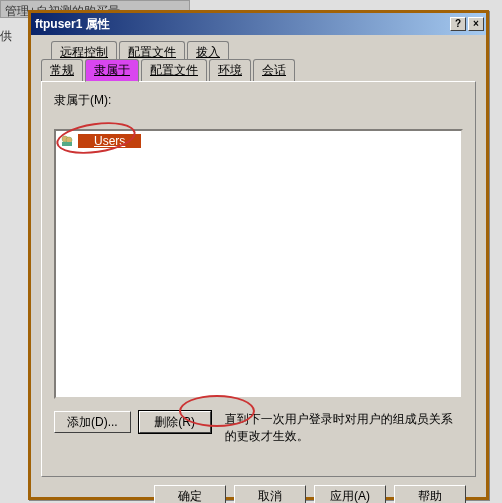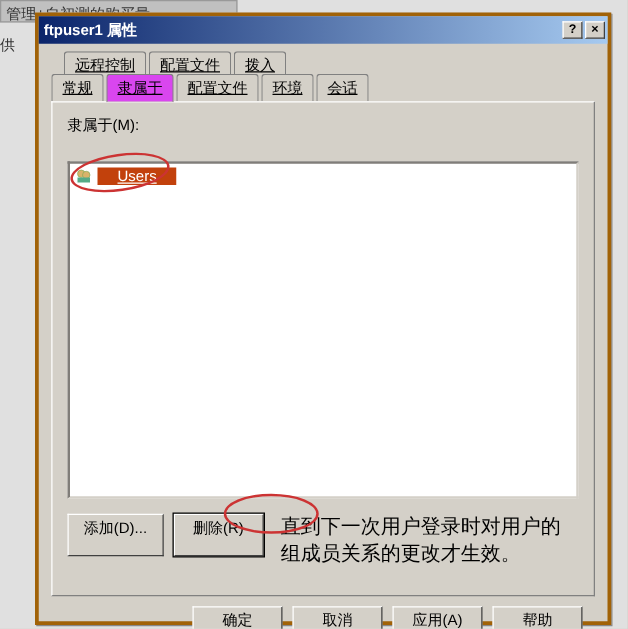--- a/index.html
+++ b/index.html
@@ -19,23 +19,23 @@
   .tab { border: 1px solid #808080; border-bottom: none; background: #d4d0c8; padding: 2px 8px; margin-right: 2px; border-top-left-radius: 3px; border-top-right-radius: 3px; color: #000; position: relative; min-width: 40px; text-align: center; text-decoration: underline; }
   .tab.active { background: #d946ef; z-index: 3; border-bottom: 1px solid #d4d0c8; margin-bottom: -1px; }
   .panel { border: 1px solid #808080; border-top-color: #fff; border-left-color: #fff; background: #d4d0c8; padding: 10px 12px 14px 12px; height: 396px; position: relative; }
   .label { margin-bottom: 20px; color: #000; }
   .listbox { width: 100%; height: 270px; background: #fff; border: 2px inset #d4d0c8; padding: 2px; overflow: auto; }
   .listitem { display: flex; align-items: center; gap: 4px; padding: 1px 2px; }
   .listitem.selected .itext { background: #c2410c; color: #fff; padding: 0 16px; text-decoration: underline; }
   .listitem .itext { color: #000; }
   .icon { width: 14px; height: 14px; display: inline-flex; align-items: center; justify-content: center; }
   .btnrow { display: flex; align-items: flex-start; margin-top: 12px; gap: 8px; }
-  .btn { min-width: 72px; height: 34px; background: #d4d0c8; border: 1px solid #fff; border-right-color: #404040; border-bottom-color: #404040; color: #000; text-align: center; line-height: 20px; padding: 0 12px; cursor: default; position: relative; }
+  .btn { min-width: 72px; height: 22px; background: #d4d0c8; border: 1px solid #fff; border-right-color: #404040; border-bottom-color: #404040; color: #000; text-align: center; line-height: 20px; padding: 0 12px; cursor: default; position: relative; }
   .btn.default::before { content: ""; position: absolute; inset: -2px; border: 1px solid #000; pointer-events: none; }
-  .note { flex: 1; font-size: 16px; color: #000; line-height: 1.4; padding-left: 6px; }
+  .note { flex: 1; font-size: 12px; color: #000; line-height: 1.4; padding-left: 6px; }
   .footer { display: flex; justify-content: flex-end; gap: 8px; padding: 8px 10px 0 0; }
   .anno { position: absolute; border: 2px solid #cc3333; border-radius: 50%; pointer-events: none; z-index: 10; }
   .anno1 { left: 25px; top: 110px; width: 80px; height: 30px; transform: rotate(-8deg); }
   .anno2 { left: 148px; top: 382px; width: 76px; height: 32px; }
 </style>
 </head>
 <body>
 
 <div class="behind">管理+自初测的购买量</div>
 <div class="behind2">供</div>

